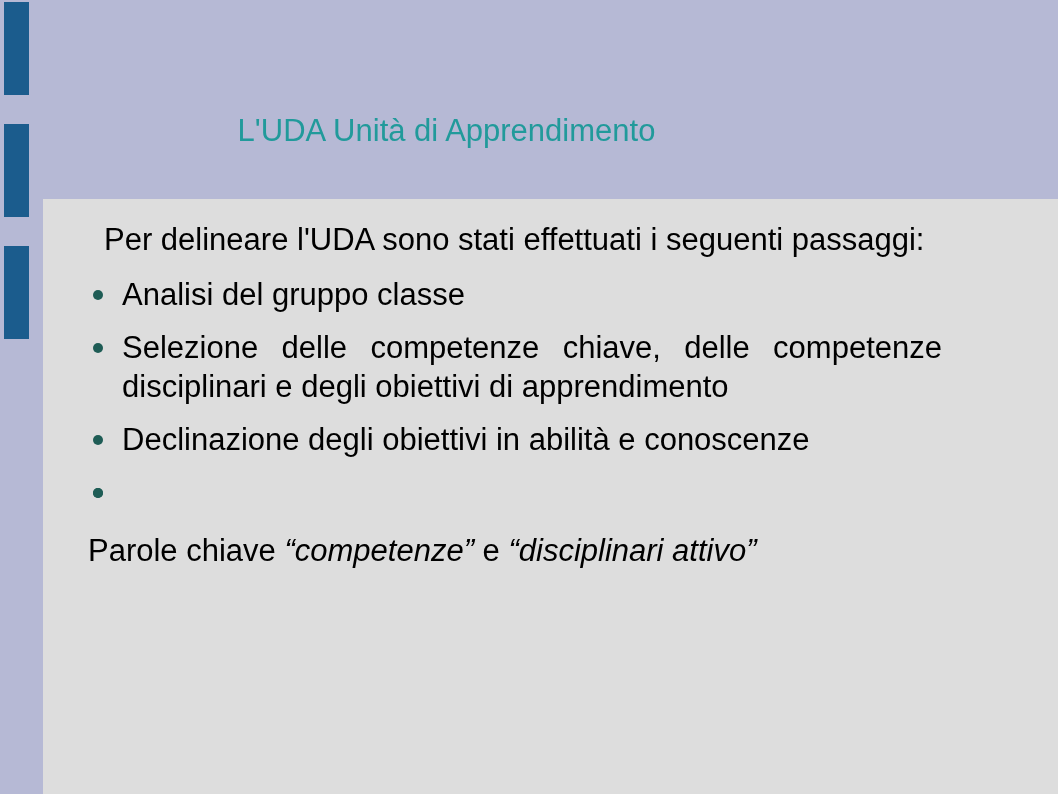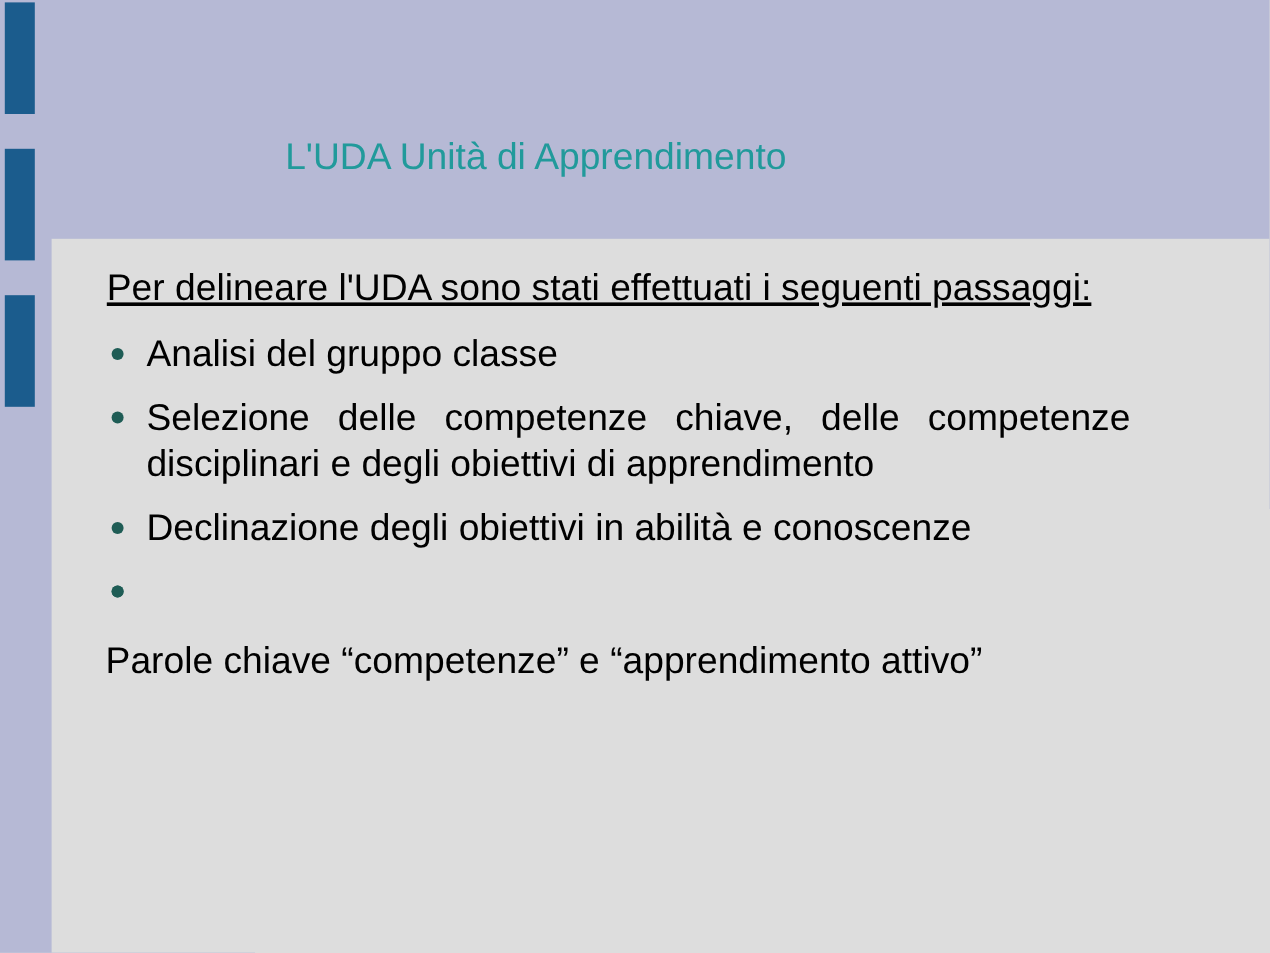--- a/index.html
+++ b/index.html
@@ -31,37 +31,37 @@
   .slide-title{
     position:absolute;top:111px;left:0;width:893px;
     text-align:center;
     font-size:31px;line-height:39px;
     color:var(--c-title);
   }
   .text-block{
     position:absolute;left:88px;top:220px;width:870px;
     font-size:31px;line-height:39px;
   }
-  .intro{margin:0 0 16px 1px;text-decoration:underline;}
+  .intro{margin:0 0 16px 16px;}
   ul.bullet-list{
     list-style:none;margin:0;padding:0;
   }
   ul.bullet-list li{
     position:relative;
     padding-left:34px;
     margin:0 16px 14px 0;
     text-align:justify;
   }
   .bullet-dot{
     position:absolute;left:5px;top:15px;
     width:10px;height:10px;border-radius:50%;
     background:var(--c-bullet);
   }
   .keywords-line{margin:72px 0 0 0;}
-  .kw-italic{}
+  .kw-italic{font-style:italic;}
 </style>
 </head>
 <body>
 
 <div class="accent-bar b1"></div>
 <div class="accent-bar b2"></div>
 <div class="accent-bar b3"></div>
 
 <div class="slide-title">L'UDA Unità di Apprendimento</div>
 
@@ -85,15 +85,15 @@
     </li>
     <li>
       <span class="bullet-dot"></span>
     </li>
     <li>
       <span class="bullet-dot"></span>
     </li>
   </ul>
 
   <p class="keywords-line">
-    <span>Parole chiave </span><span class="kw-italic">“competenze”</span><span> e </span><span class="kw-italic">“apprendimento attivo”</span>
+    <span>Parole chiave </span><span class="kw-italic">“competenze”</span><span> e </span><span class="kw-italic">“disciplinari attivo”</span>
   </p>
 </div>
 
 </body></html>

